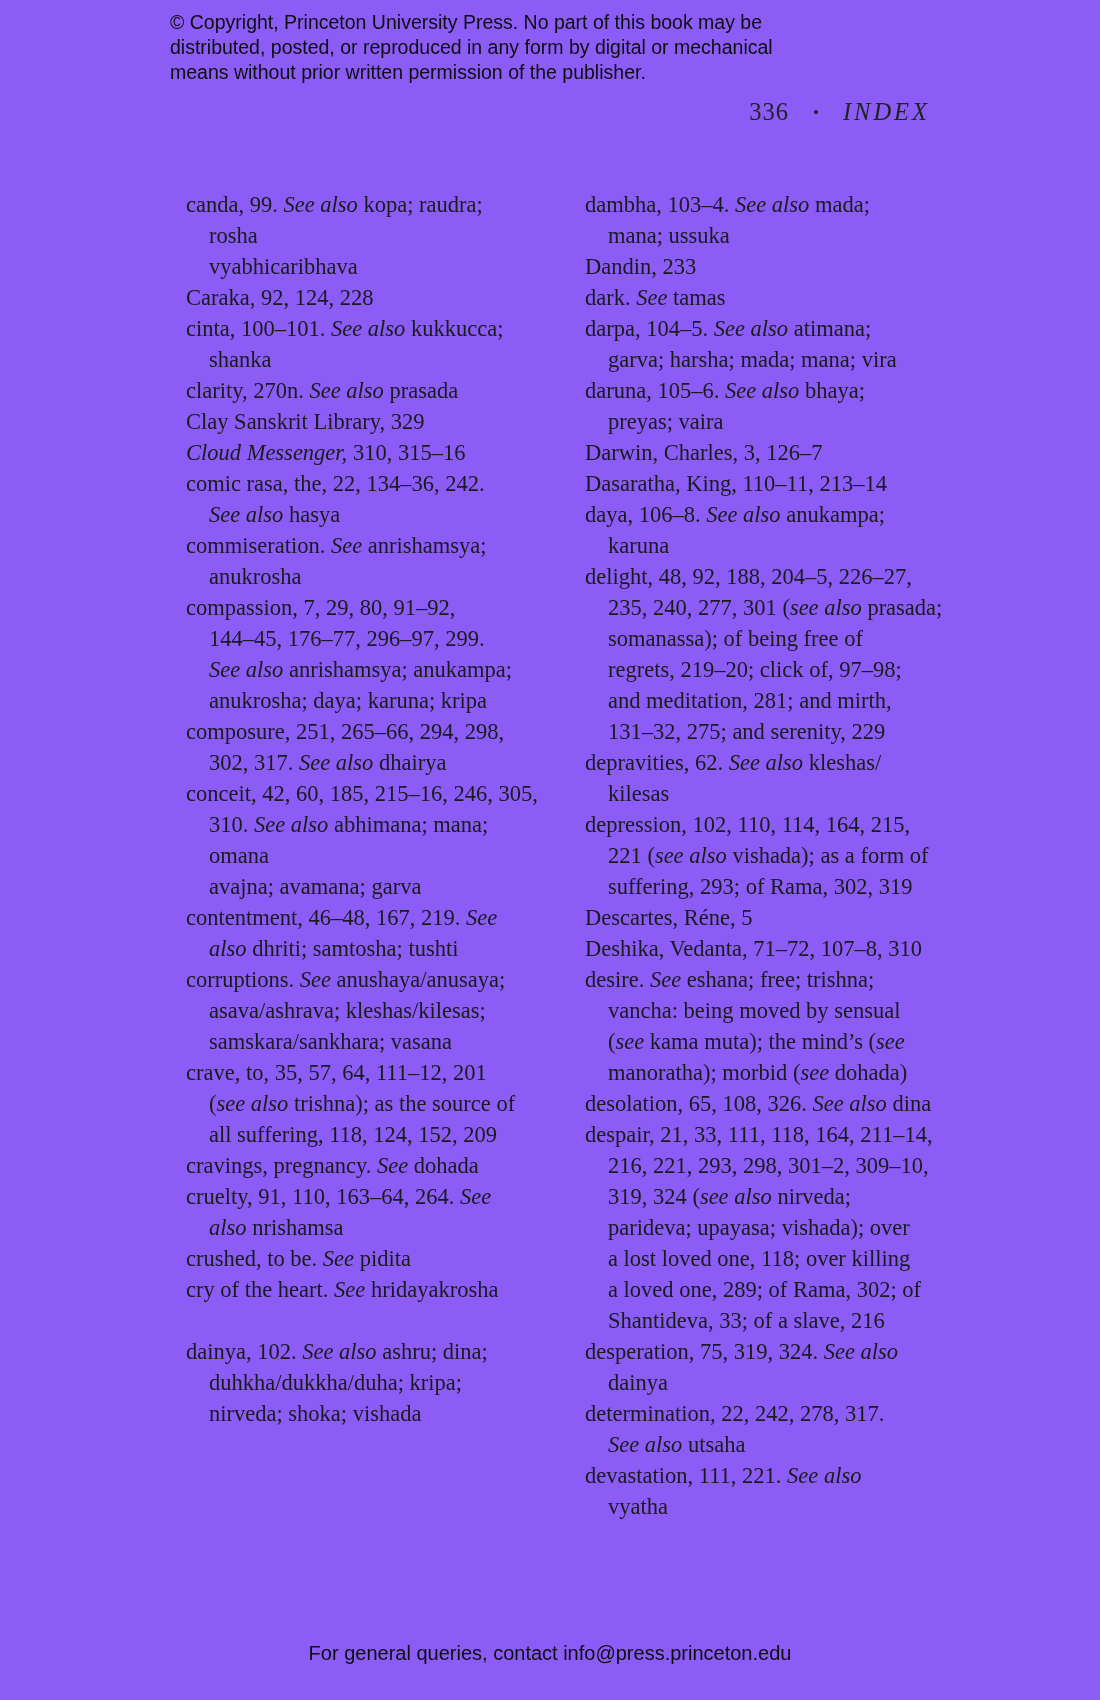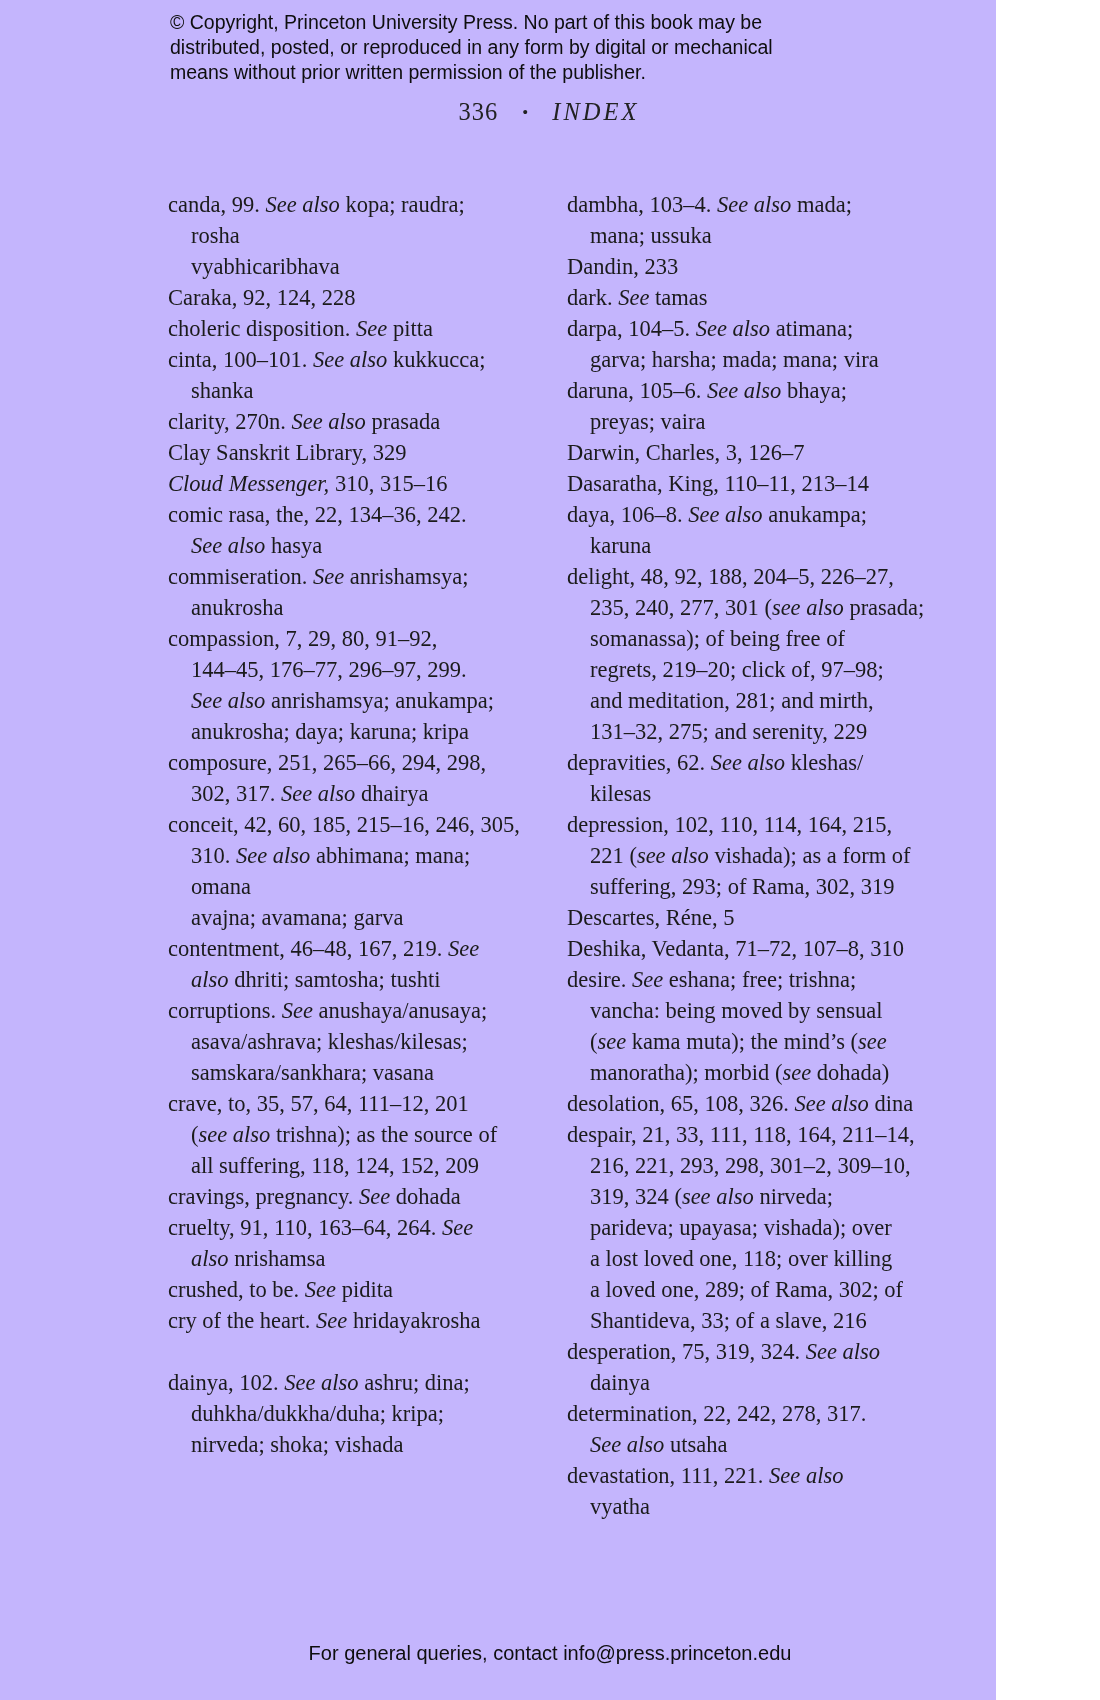--- a/index.html
+++ b/index.html
@@ -1,52 +1,53 @@
 <!DOCTYPE html>
 <html><head>
 <meta charset="utf-8">
 <style>
   html, body { margin: 0; padding: 0; background: #ffffff; }
   .page {
     position: relative;
-    width: 996px;
+    width: 1100px;
     height: 1700px;
-    background: #c4b5fd;
+    background: #8b5cf6;
     font-family: "Liberation Serif", serif;
     color: #1b1b1b;
     overflow: hidden;
   }
   .copyright {
     position: absolute;
     left: 170px;
     top: 10px;
     width: 700px;
     font-family: "Liberation Sans", sans-serif;
     font-size: 19.5px;
     line-height: 25px;
     color: #0e0e0e;
   }
   .header {
     position: absolute;
     left: 168px;
     top: 98px;
     width: 762px;
-    text-align: center;
+    text-align: right;
     font-size: 24.5px;
     color: #222222;
   }
   .header .pgnum { letter-spacing: 1px; }
   .header .sep { font-size: 17px; margin: 0 24px; vertical-align: 2px; }
   .header .title { font-style: italic; letter-spacing: 3px; }
   .col {
     position: absolute;
     top: 189px;
     font-size: 22.5px;
     line-height: 31px;
     color: #1b1b1b;
+    margin-left: 18px;
   }
   .col-left  { left: 168px; width: 397px; }
   .col-right { left: 567px; width: 377px; }
   .line { white-space: nowrap; height: 31px; }
   .line.indent { padding-left: 23px; }
   .spacer { height: 31px; }
   .footer {
     position: absolute;
     left: 0;
     top: 1642px;
@@ -70,21 +71,20 @@
 
   <div class="header">
     <span class="pgnum">336</span><span class="sep">•</span><span class="title">INDEX</span>
   </div>
 
   <div class="col col-left">
       <div class="line"><span>canda, 99. </span><i>See also</i><span> kopa; raudra;</span></div>
       <div class="line indent"><span>rosha</span></div>
       <div class="line indent"><span>vyabhicaribhava</span></div>
       <div class="line"><span>Caraka, 92, 124, 228</span></div>
-      <div class="line"><span>choleric disposition. </span><i>See</i><span> pitta</span></div>
       <div class="line"><span>cinta, 100–101. </span><i>See also</i><span> kukkucca;</span></div>
       <div class="line indent"><span>shanka</span></div>
       <div class="line"><span>clarity, 270n. </span><i>See also</i><span> prasada</span></div>
       <div class="line"><span>Clay Sanskrit Library, 329</span></div>
       <div class="line"><i>Cloud Messenger,</i><span> 310, 315–16</span></div>
       <div class="line"><span>comic rasa, the, 22, 134–36, 242.</span></div>
       <div class="line indent"><i>See also</i><span> hasya</span></div>
       <div class="line"><span>commiseration. </span><i>See</i><span> anrishamsya;</span></div>
       <div class="line indent"><span>anukrosha</span></div>
       <div class="line"><span>compassion, 7, 29, 80, 91–92,</span></div>

